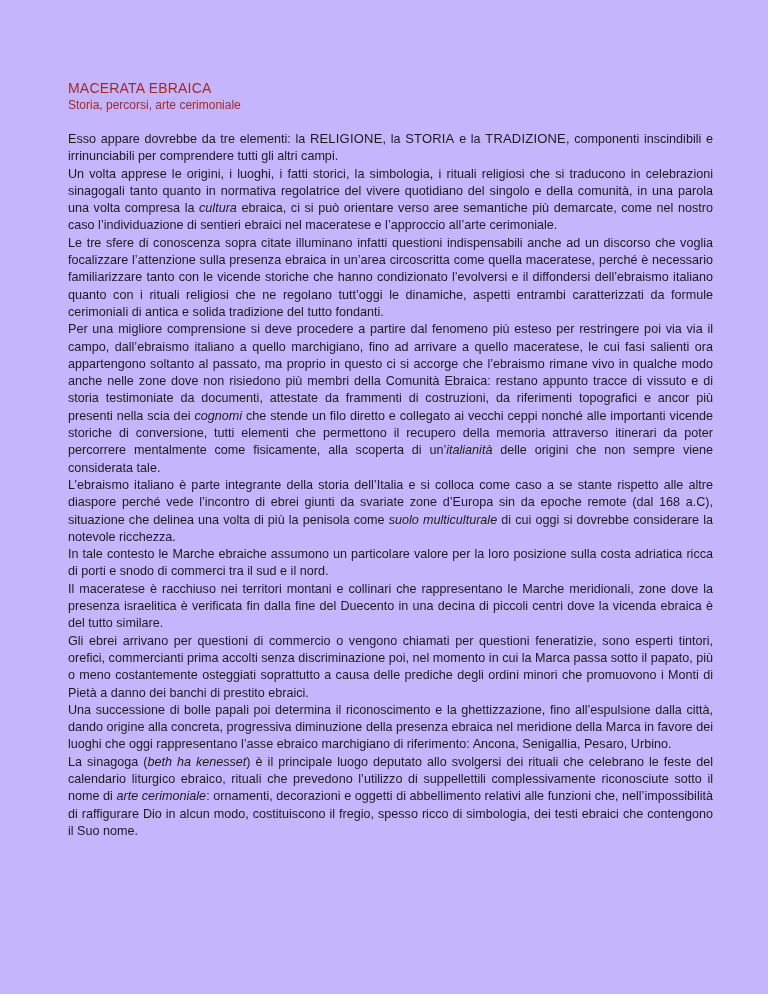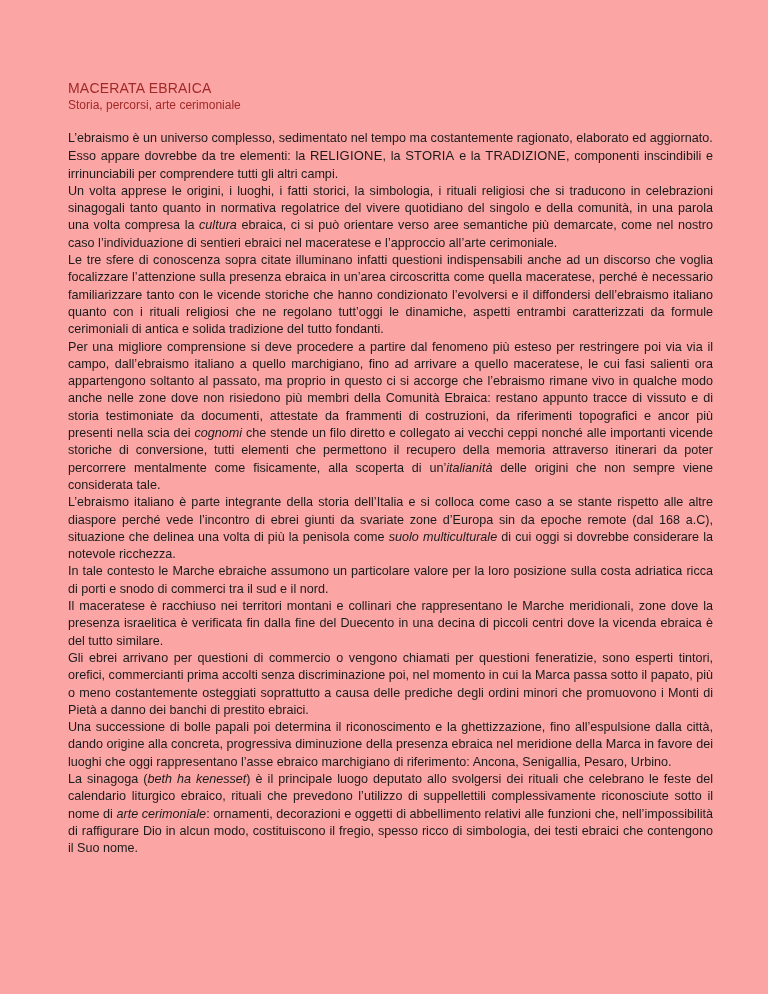--- a/index.html
+++ b/index.html
@@ -11,21 +11,21 @@
     width: 768px;
     height: 994px;
     overflow: hidden;
     font-family: "Liberation Sans", sans-serif;
     color: #1b1b1b;
   }
   .page {
     box-sizing: border-box;
     width: 768px;
     height: 994px;
-    background: #fca5a5;
+    background: #c4b5fd;
     padding: 80px 55px 0 68px;
   }
   .doc-title {
     color: #a12a28;
     font-size: 14px;
     line-height: 17px;
     font-weight: 400;
     letter-spacing: 0.2px;
   }
   .doc-subtitle {
@@ -53,21 +53,20 @@
     letter-spacing: 0.2px;
   }
 </style>
 </head>
 <body>
 
 <div class="page">
   <div class="doc-title">MACERATA EBRAICA</div>
   <div class="doc-subtitle">Storia, percorsi, arte cerimoniale</div>
   <div class="paragraphs">
-      <p class="para"><span>L’ebraismo è un universo complesso, sedimentato nel tempo ma costantemente ragionato, elaborato ed aggiornato.</span></p>
       <p class="para"><span>Esso appare dovrebbe da tre elementi: la </span><span class="sc">RELIGIONE</span><span>, la </span><span class="sc">STORIA</span><span> e la </span><span class="sc">TRADIZIONE</span><span>, componenti inscindibili e irrinunciabili per comprendere tutti gli altri campi.</span></p>
       <p class="para"><span>Un volta apprese le origini, i luoghi, i fatti storici, la simbologia, i rituali religiosi che si traducono in celebrazioni sinagogali tanto quanto in normativa regolatrice del vivere quotidiano del singolo e della comunità, in una parola una volta compresa la </span><span class="it">cultura</span><span> ebraica, ci si può orientare verso aree semantiche più demarcate, come nel nostro caso l’individuazione di sentieri ebraici nel maceratese e l’approccio all’arte cerimoniale.</span></p>
       <p class="para"><span>Le tre sfere di conoscenza sopra citate illuminano infatti questioni indispensabili anche ad un discorso che voglia focalizzare l’attenzione sulla presenza ebraica in un’area circoscritta come quella maceratese, perché è necessario familiarizzare tanto con le vicende storiche che hanno condizionato l’evolversi e il diffondersi dell’ebraismo italiano quanto con i rituali religiosi che ne regolano tutt’oggi le dinamiche, aspetti entrambi caratterizzati da formule cerimoniali di antica e solida tradizione del tutto fondanti.</span></p>
       <p class="para"><span>Per una migliore comprensione si deve procedere a partire dal fenomeno più esteso per restringere poi via via il campo, dall’ebraismo italiano a quello marchigiano, fino ad arrivare a quello maceratese, le cui fasi salienti ora appartengono soltanto al passato, ma proprio in questo ci si accorge che l’ebraismo rimane vivo in qualche modo anche nelle zone dove non risiedono più membri della Comunità Ebraica: restano appunto tracce di vissuto e di storia testimoniate da documenti, attestate da frammenti di costruzioni, da riferimenti topografici e ancor più presenti nella scia dei </span><span class="it">cognomi</span><span> che stende un filo diretto e collegato ai vecchi ceppi nonché alle importanti vicende storiche di conversione, tutti elementi che permettono il recupero della memoria attraverso itinerari da poter percorrere mentalmente come fisicamente, alla scoperta di un’</span><span class="it">italianità</span><span> delle origini che non sempre viene considerata tale.</span></p>
       <p class="para"><span>L’ebraismo italiano è parte integrante della storia dell’Italia e si colloca come caso a se stante rispetto alle altre diaspore perché vede l’incontro di ebrei giunti da svariate zone d’Europa sin da epoche remote (dal 168 a.C), situazione che delinea una volta di più la penisola come </span><span class="it">suolo multiculturale</span><span> di cui oggi si dovrebbe considerare la notevole ricchezza.</span></p>
       <p class="para"><span>In tale contesto le Marche ebraiche assumono un particolare valore per la loro posizione sulla costa adriatica ricca di porti e snodo di commerci tra il sud e il nord.</span></p>
       <p class="para"><span>Il maceratese è racchiuso nei territori montani e collinari che rappresentano le Marche meridionali, zone dove la presenza israelitica è verificata fin dalla fine del Duecento in una decina di piccoli centri dove la vicenda ebraica è del tutto similare.</span></p>
       <p class="para"><span>Gli ebrei arrivano per questioni di commercio o vengono chiamati per questioni feneratizie, sono esperti tintori, orefici, commercianti prima accolti senza discriminazione poi, nel momento in cui la Marca passa sotto il papato, più o meno costantemente osteggiati soprattutto a causa delle prediche degli ordini minori che promuovono i Monti di Pietà a danno dei banchi di prestito ebraici.</span></p>
       <p class="para"><span>Una successione di bolle papali poi determina il riconoscimento e la ghettizzazione, fino all’espulsione dalla città, dando origine alla concreta, progressiva diminuzione della presenza ebraica nel meridione della Marca in favore dei luoghi che oggi rappresentano l’asse ebraico marchigiano di riferimento: Ancona, Senigallia, Pesaro, Urbino.</span></p>
       <p class="para"><span>La sinagoga (</span><span class="it">beth ha kenesset</span><span>) è il principale luogo deputato allo svolgersi dei rituali che celebrano le feste del calendario liturgico ebraico, rituali che prevedono l’utilizzo di suppellettili complessivamente riconosciute sotto il nome di </span><span class="it">arte cerimoniale</span><span>: ornamenti, decorazioni e oggetti di abbellimento relativi alle funzioni che, nell’impossibilità di raffigurare Dio in alcun modo, costituiscono il fregio, spesso ricco di simbologia, dei testi ebraici che contengono il Suo nome.</span></p>

